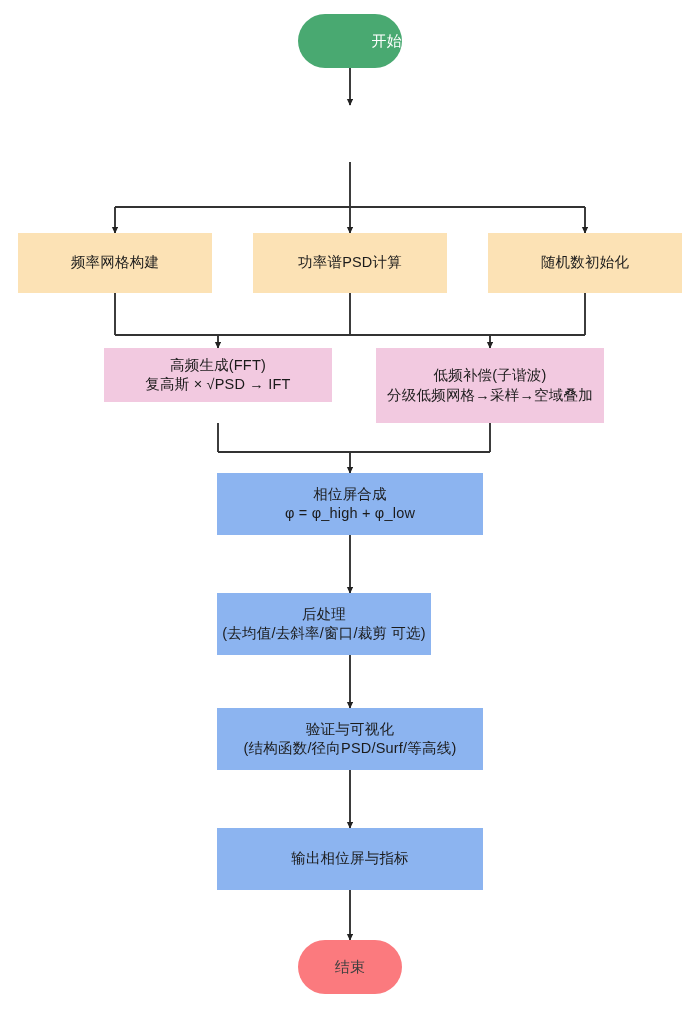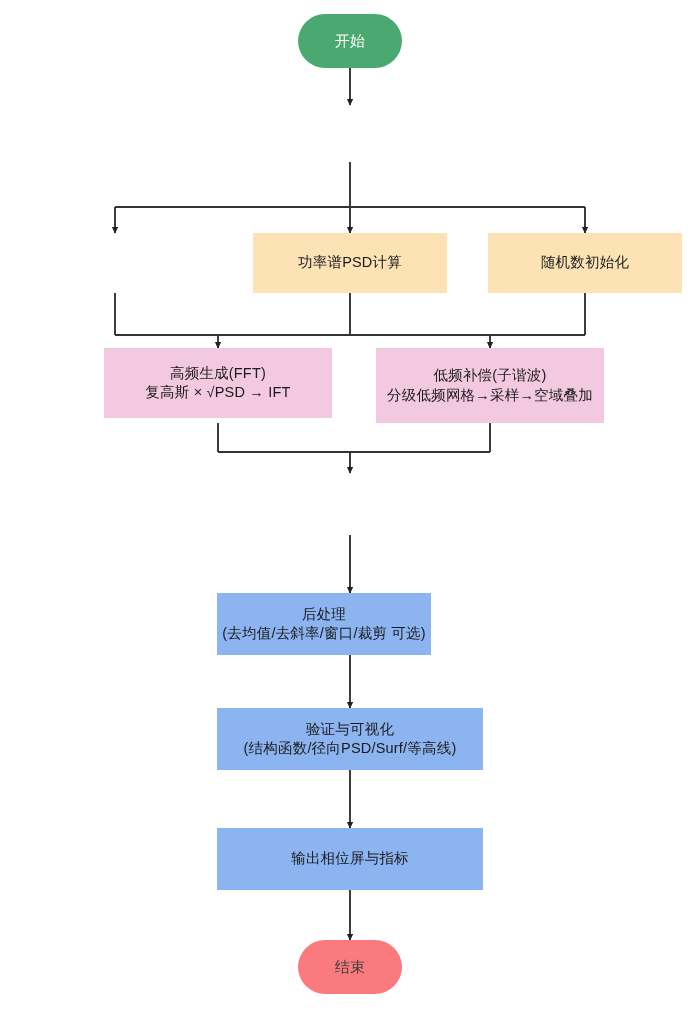--- a/index.html
+++ b/index.html
@@ -41,21 +41,21 @@
     line-height: 1.32;
     letter-spacing: 0.2px;
   }
   .node .line1 { display: block; }
   .node .line2 { display: block; }
 
   .node-terminal {
     border-radius: 999px;
     font-size: 15px;
   }
-  .node-start { background: #49A971; color: #ffffff; }
+  .node-start { background: #49A971; color: #ffffff; align-items: flex-end; }
   .node-end   { background: #FB7A7E; color: #404040; }
 
   .node-io {
     background: #42ADF9;
     color: #1b1b1b;
     font-size: 14.5px;
   }
   .node-stage {
     background: #FCE2B5;
     color: #1b1b1b;
@@ -114,39 +114,46 @@
 
       <path d="M350,890 L350,940" marker-end="url(#arrowhead)"></path>
     </g>
   </svg>
 
   <div class="node node-terminal node-start" style="left:298px; top:14px; width:104px; height:54px;">
     <span class="line1">开始</span>
   </div>
 
 
+  <div class="node node-stage" style="left:18px; top:233px; width:194px; height:60px;">
+    <span class="line1">频率网格构建</span>
+  </div>
 
   <div class="node node-stage" style="left:253px; top:233px; width:194px; height:60px;text-align:center;">
     <span class="line1">功率谱PSD计算</span>
   </div>
 
   <div class="node node-stage" style="left:488px; top:233px; width:194px; height:60px;">
     <span class="line1">随机数初始化</span>
   </div>
 
-  <div class="node node-gen" style="left:104px; top:348px; width:228px; height:70px;">
+  <div class="node node-gen" style="left:104px; top:348px; width:228px; height:54px;">
     <span class="line1">高频生成(FFT)</span>
     <span class="line2">复高斯 × √PSD → IFT</span>
   </div>
 
   <div class="node node-gen" style="left:376px; top:348px; width:228px; height:75px;">
     <span class="line1">低频补偿(子谐波)</span>
     <span class="line2">分级低频网格→采样→空域叠加</span>
   </div>
 
+  <div class="node node-proc" style="left:217px; top:473px; width:266px; height:62px;">
+    <span class="line1">相位屏合成</span>
+    <span class="line2">φ = φ_high + φ_low</span>
+  </div>
 
   <div class="node node-proc" style="left:217px; top:593px; width:214px; height:62px;">
     <span class="line1">后处理</span>
     <span class="line2">(去均值/去斜率/窗口/裁剪 可选)</span>
   </div>
 
   <div class="node node-proc" style="left:217px; top:708px; width:266px; height:62px;text-align:right;">
     <span class="line1">验证与可视化</span>
     <span class="line2">(结构函数/径向PSD/Surf/等高线)</span>
   </div>

